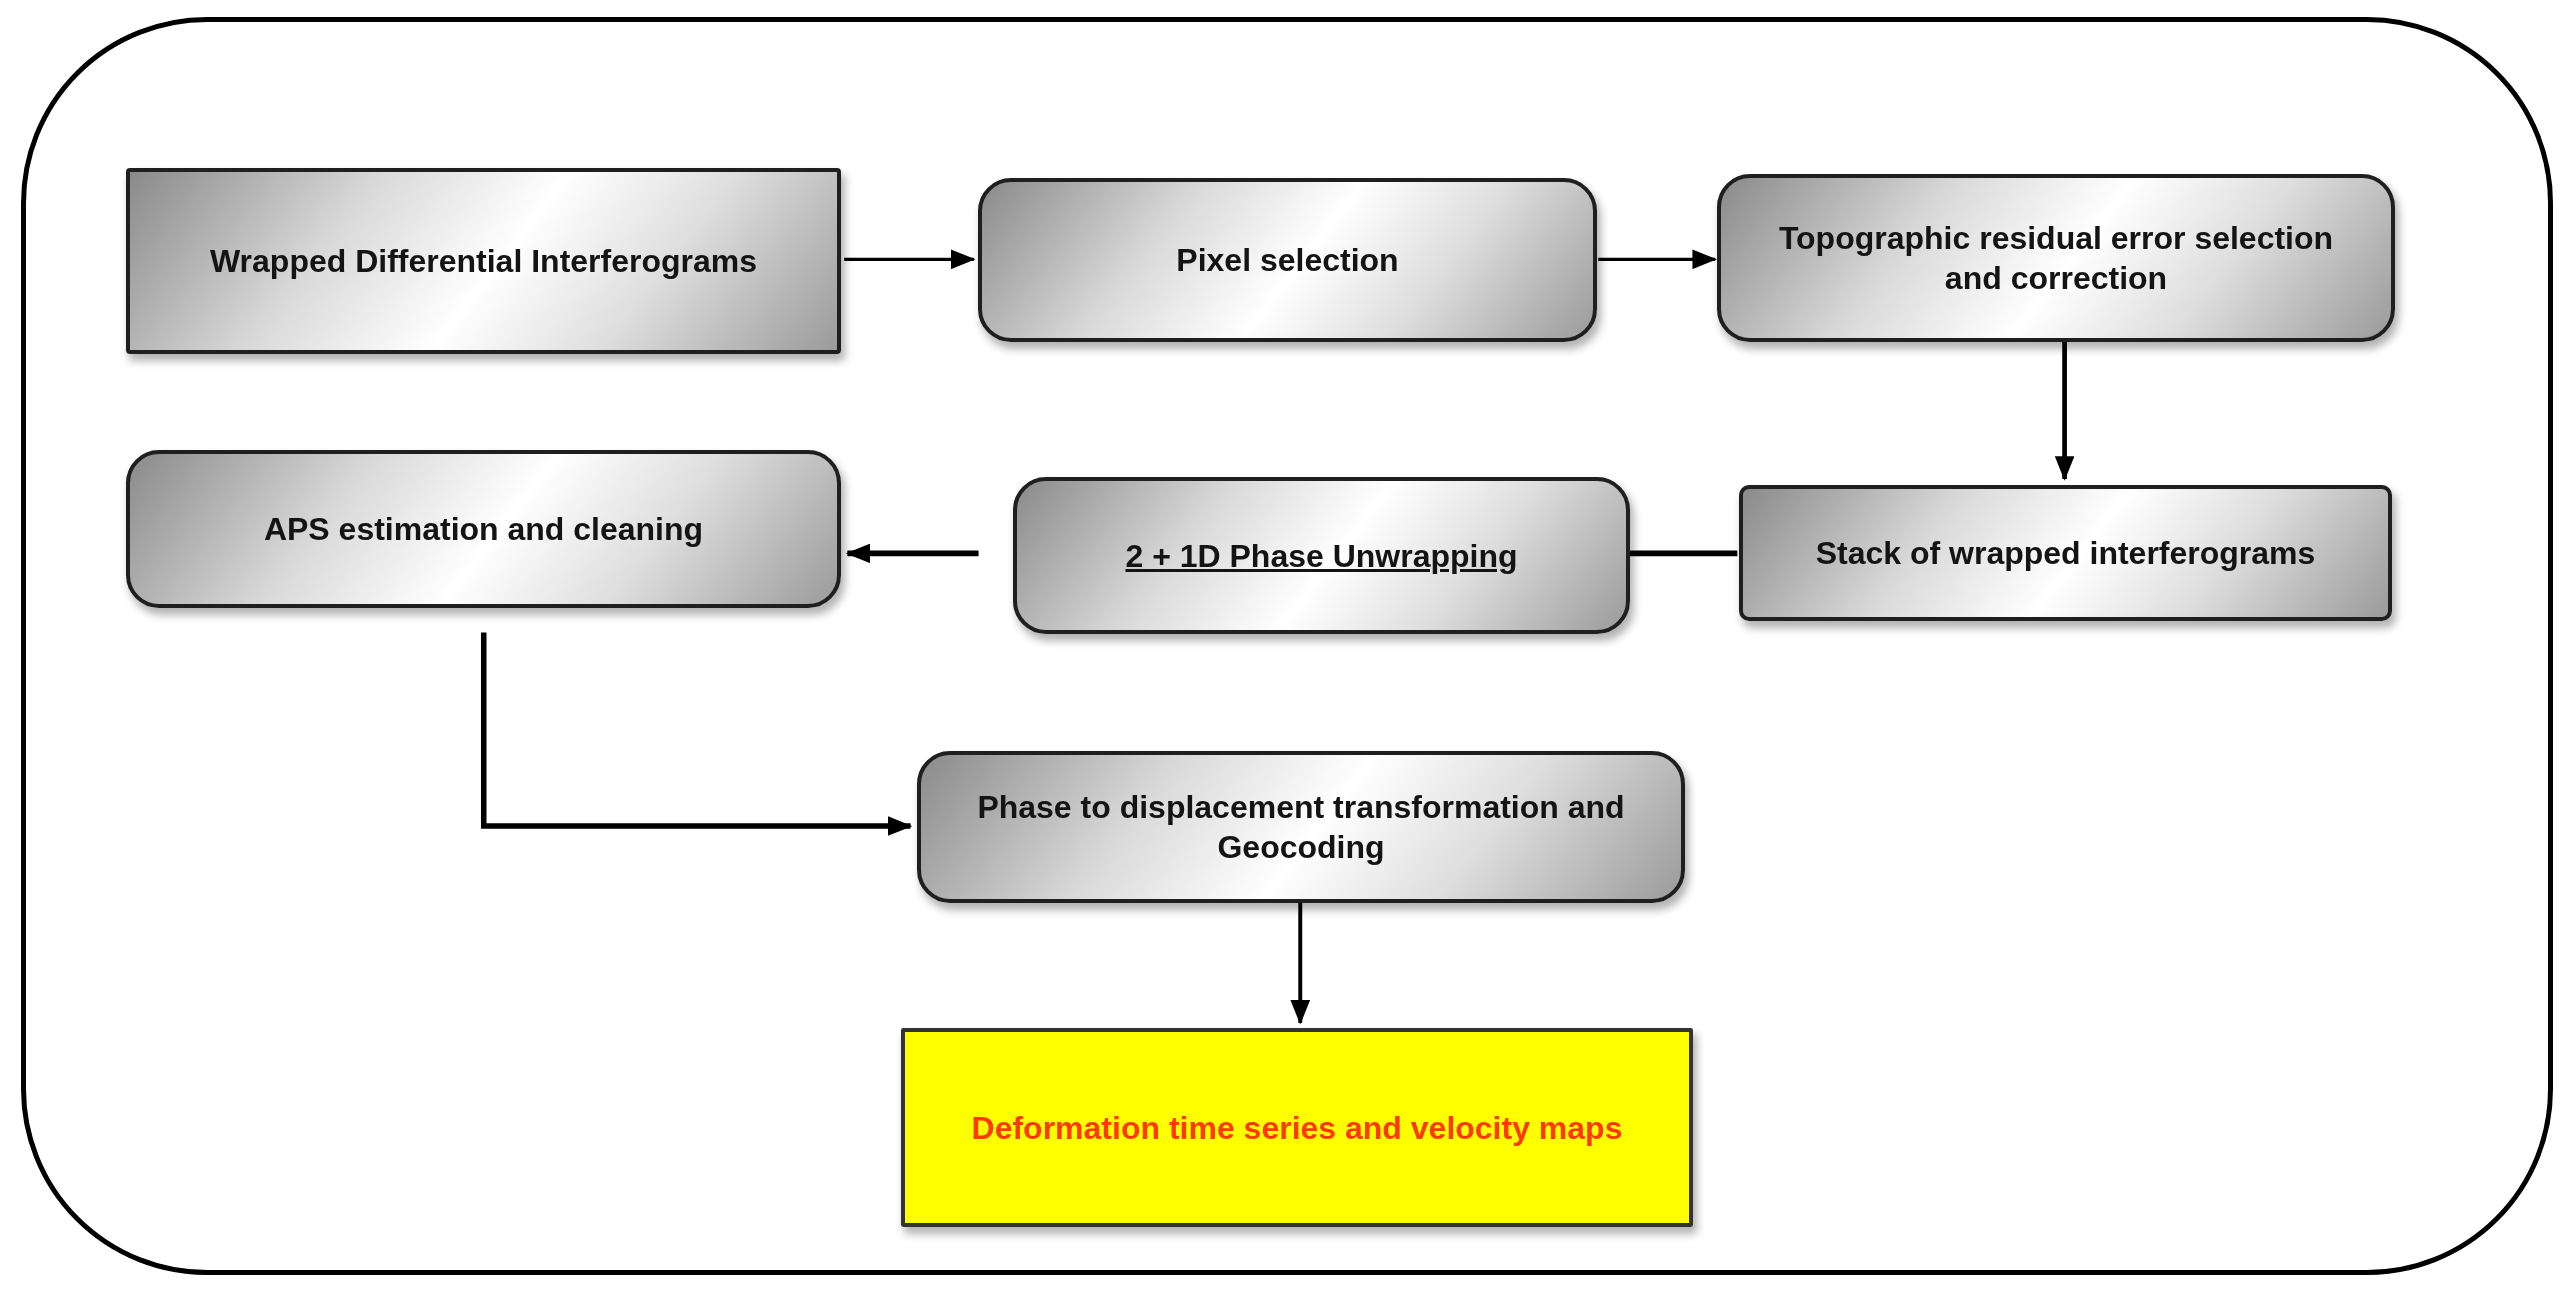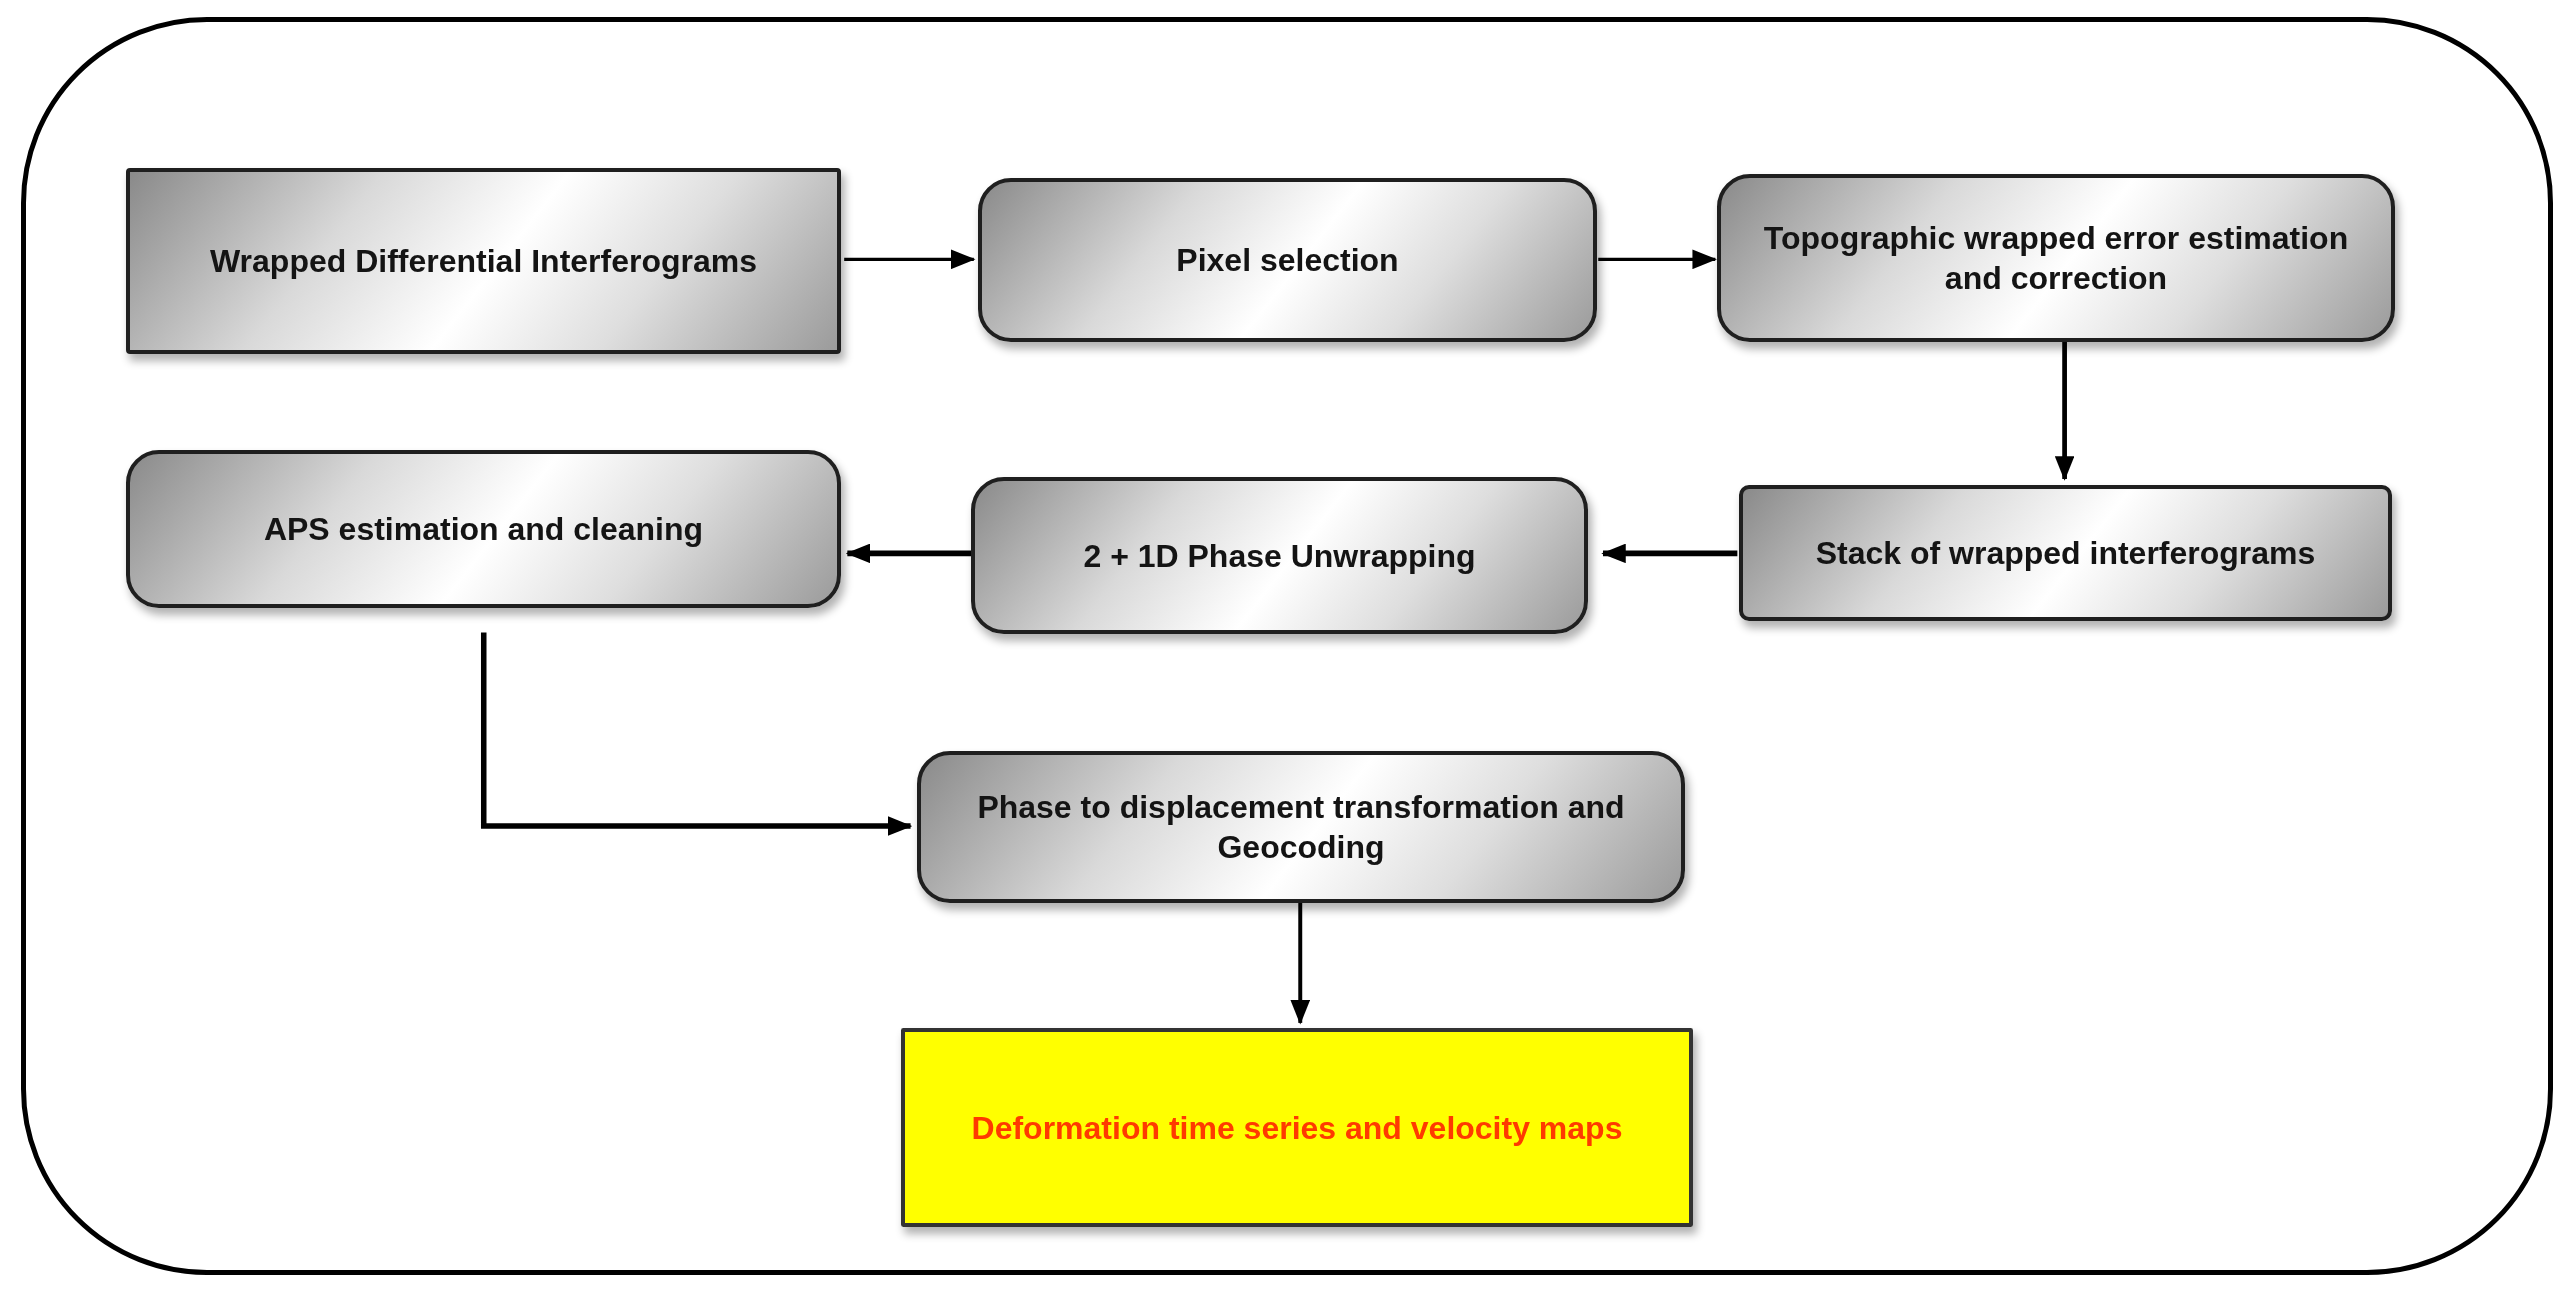--- a/index.html
+++ b/index.html
@@ -77,29 +77,29 @@
 
   <div class="node rect" style="left:126px; top:168px; width:715px; height:186px;align-items:center;">
     <span class="line">Wrapped Differential Interferograms</span>
   </div>
 
   <div class="node rounded" style="left:978px; top:178px; width:619px; height:164px;">
     <span class="line">Pixel selection</span>
   </div>
 
   <div class="node rounded" style="left:1717px; top:174px; width:678px; height:168px;">
-    <span class="line">Topographic wrapped error estimation</span>
+    <span class="line">Topographic residual error selection</span>
     <span class="line">and correction</span>
   </div>
 
   <div class="node rect" style="left:1739px; top:485px; width:653px; height:136px;border-radius:10px;">
     <span class="line">Stack of wrapped interferograms</span>
   </div>
 
-  <div class="node rounded" style="left:971px; top:477px; width:617px; height:157px;">
+  <div class="node rounded" style="left:1013px; top:477px; width:617px; height:157px;text-decoration:underline;">
     <span class="line">2 + 1D Phase Unwrapping</span>
   </div>
 
   <div class="node rounded" style="left:126px; top:450px; width:715px; height:158px;">
     <span class="line">APS estimation and cleaning</span>
   </div>
 
   <div class="node rounded" style="left:917px; top:751px; width:768px; height:152px;">
     <span class="line">Phase to displacement transformation and</span>
     <span class="line">Geocoding</span>

